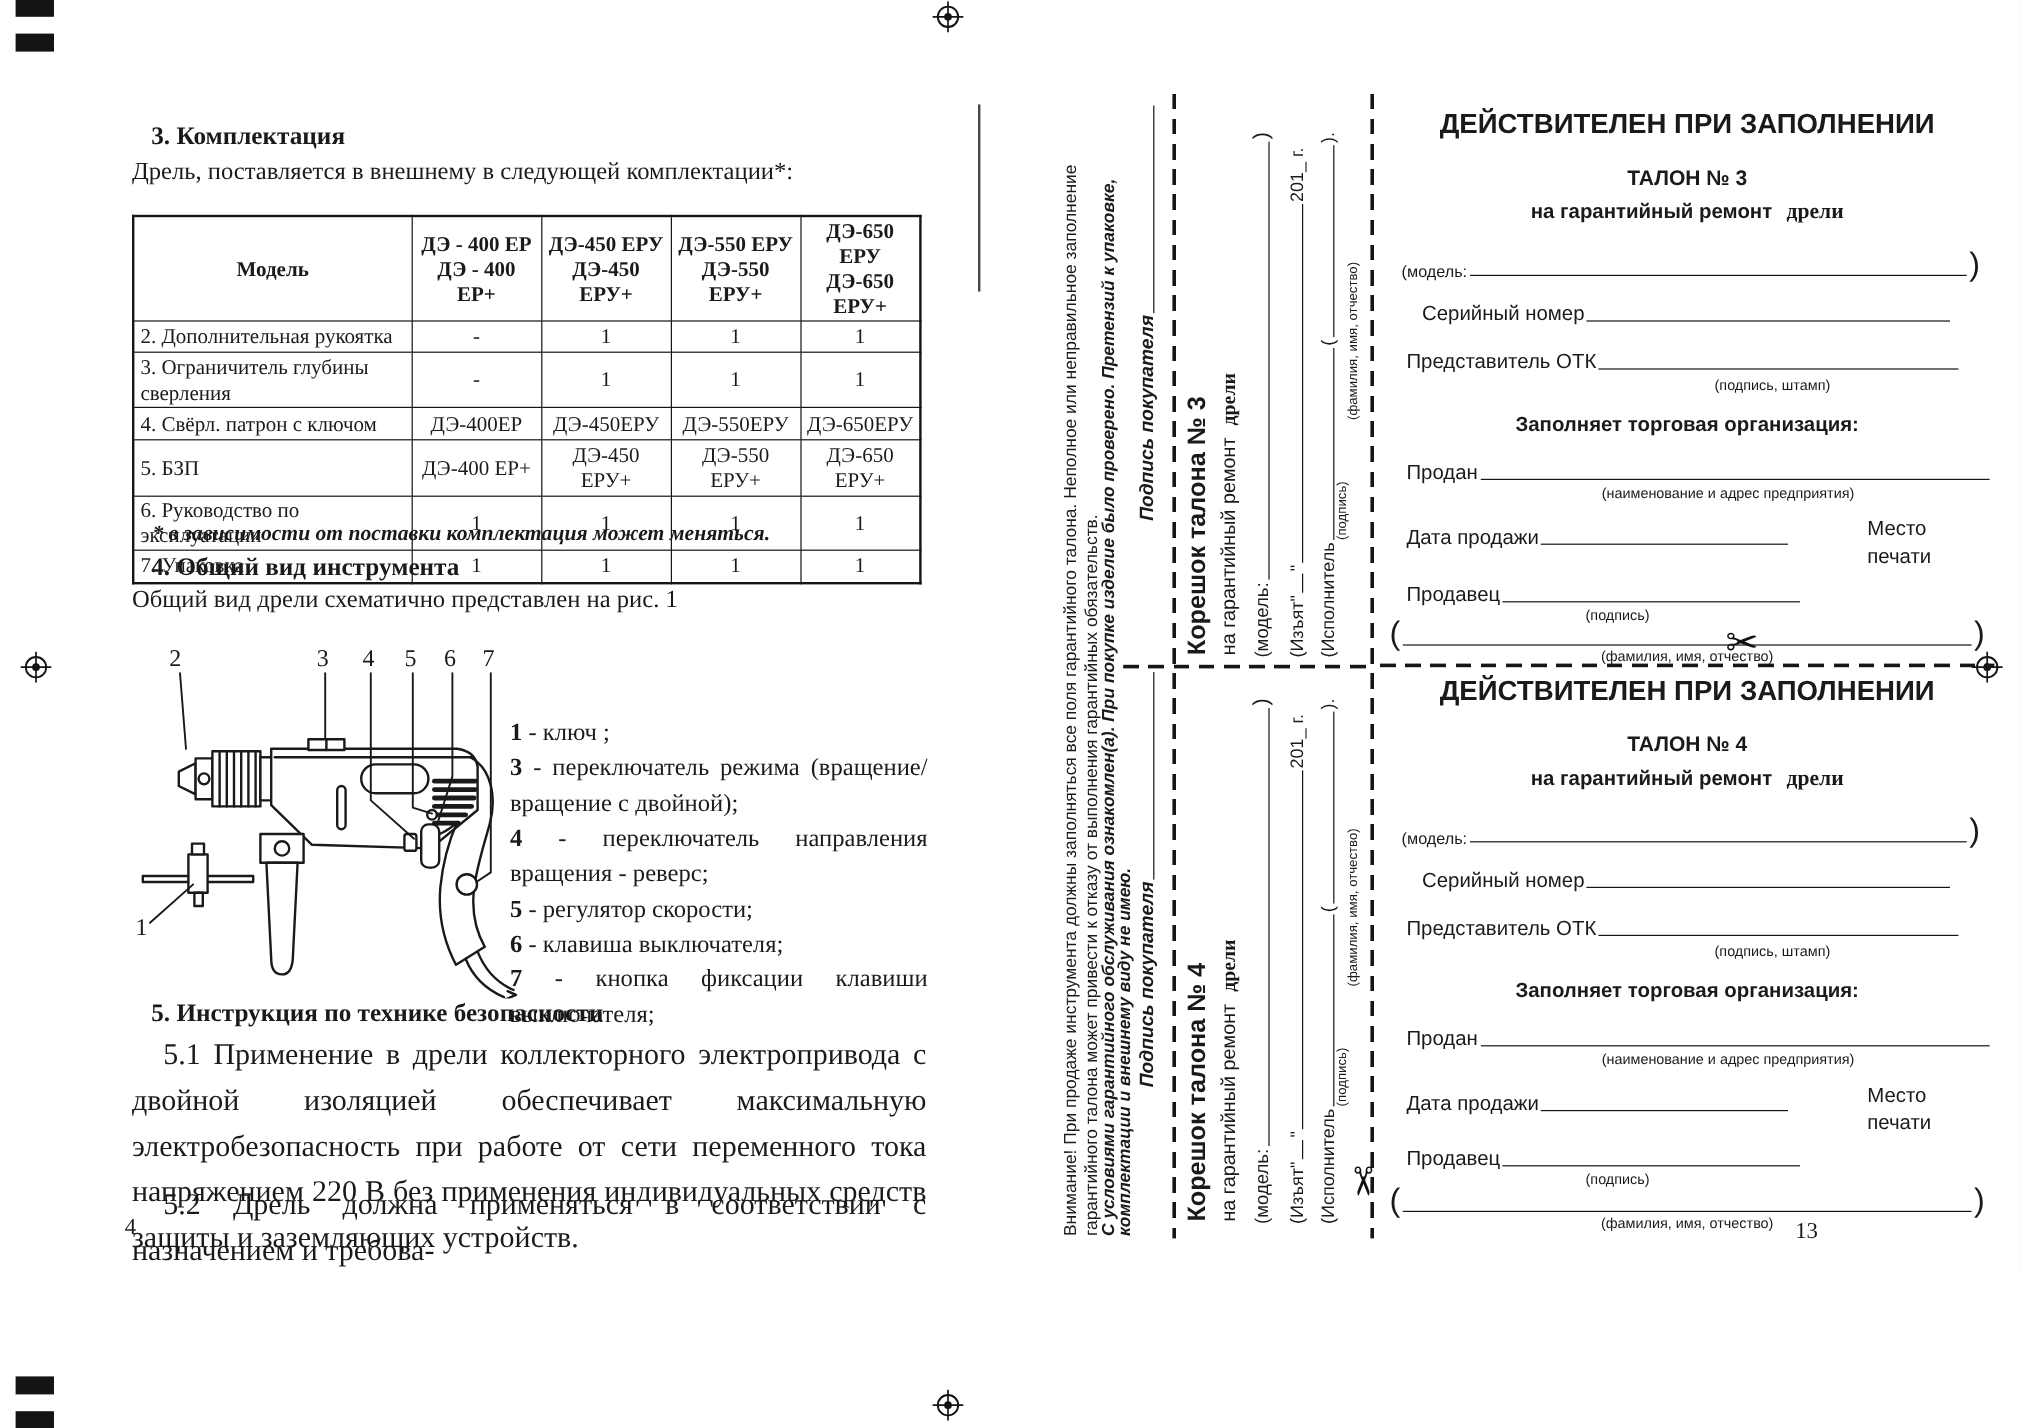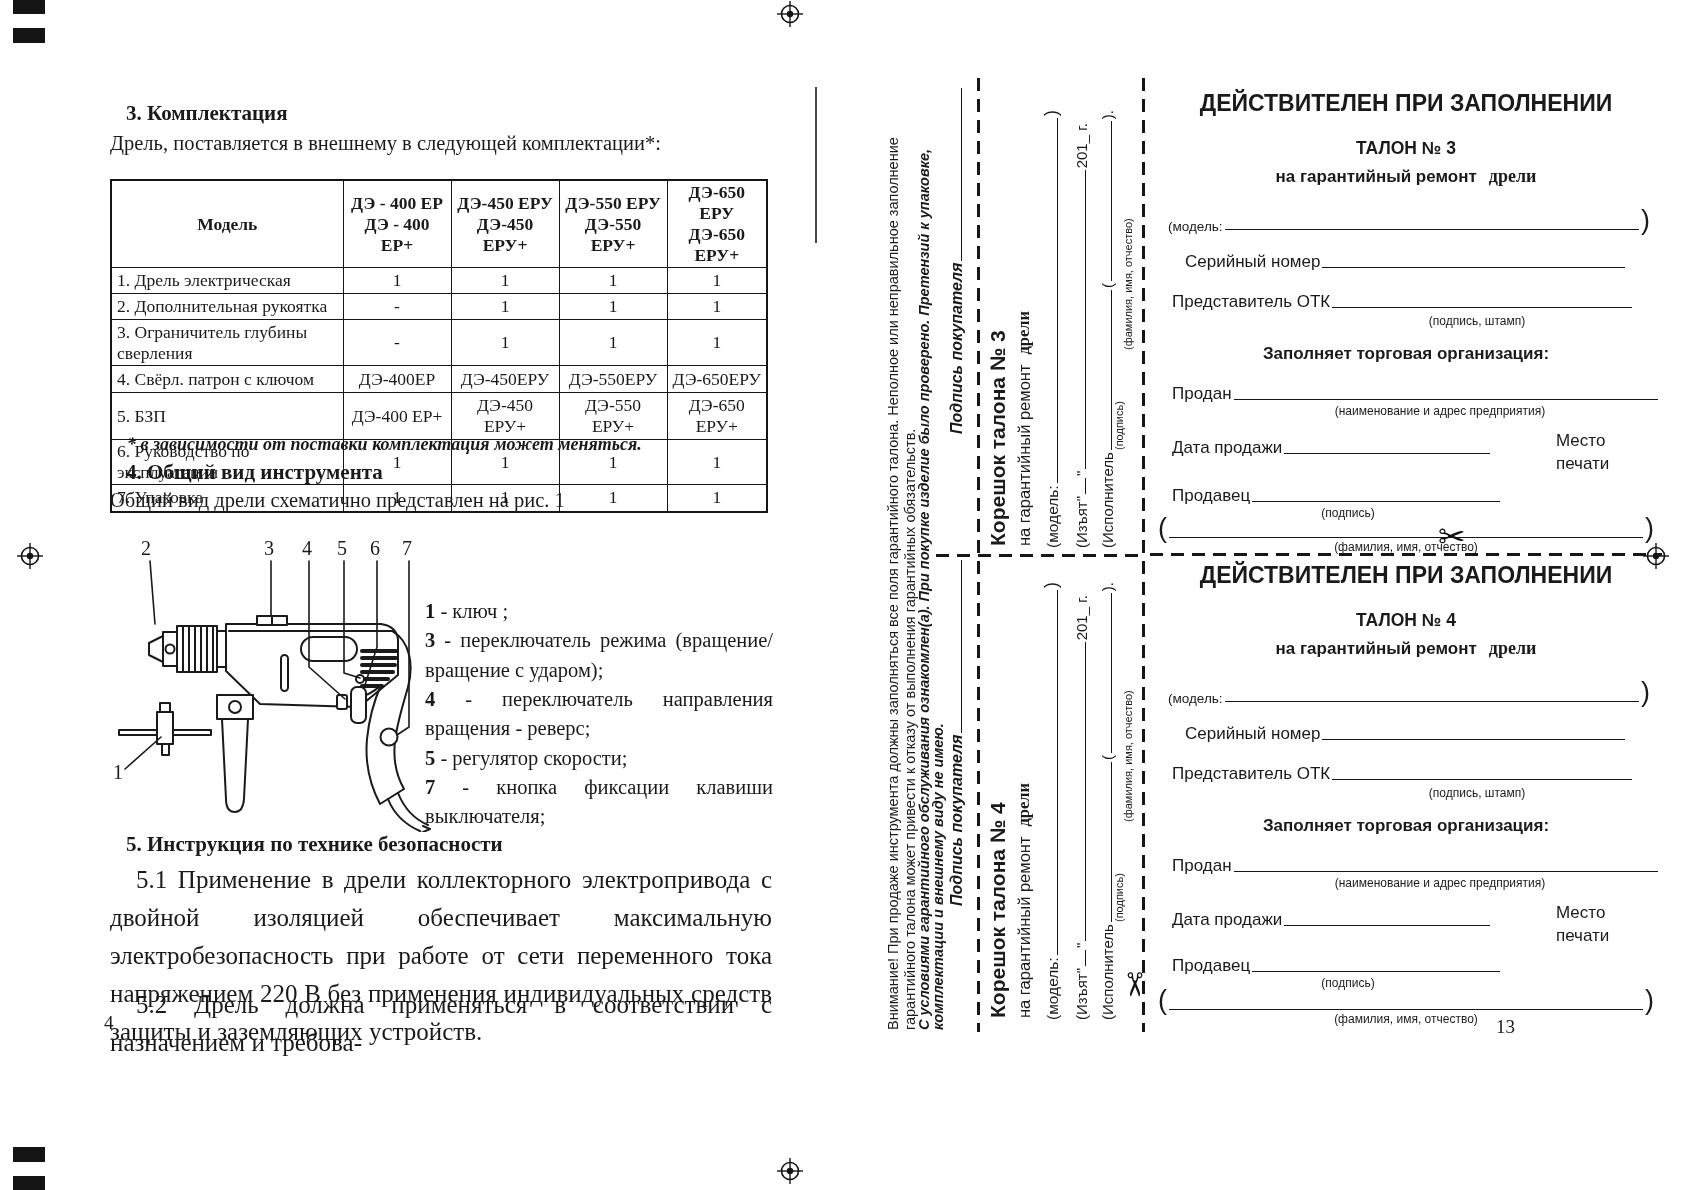--- a/index.html
+++ b/index.html
@@ -100,27 +100,20 @@
       <th>
             <span style="display:block">ДЭ-550 ЕРУ</span>
             <span style="display:block">ДЭ-550 ЕРУ+</span>
           </th>
       <th>
             <span style="display:block">ДЭ-650 ЕРУ</span>
             <span style="display:block">ДЭ-650 ЕРУ+</span>
           </th>
     </tr>
     <tr style="height:26px;">
-          <td class="lab">1. Дрель электрическая</td>
-          <td class="val">1</td>
-          <td class="val">1</td>
-          <td class="val">1</td>
-          <td class="val">1</td>
-        </tr>
-    <tr style="height:26px;">
           <td class="lab">2. Дополнительная рукоятка</td>
           <td class="val">-</td>
           <td class="val">1</td>
           <td class="val">1</td>
           <td class="val">1</td>
         </tr>
     <tr style="height:46px;">
           <td class="lab">3. Ограничитель глубины сверления</td>
           <td class="val">-</td>
           <td class="val">1</td>
@@ -228,23 +221,24 @@
       <text x="197" y="28">4</text>
       <text x="232" y="28">5</text>
       <text x="265" y="28">6</text>
       <text x="297" y="28">7</text>
       <text x="8" y="252">1</text>
     </g>
   </svg>
 
   <div class="legend">
     <div><b>1</b> <span>- ключ ;</span></div>
-    <div><b>3</b> <span>- переключатель режима (вращение/ вращение с ударом);</span></div>
+    <div><b>3</b> <span>- переключатель режима (вращение/ вращение с двойной);</span></div>
     <div><b>4</b> <span>- переключатель направления вращения - реверс;</span></div>
     <div><b>5</b> <span>- регулятор скорости;</span></div>
+    <div><b>6</b> <span>- клавиша выключателя;</span></div>
     <div><b>7</b> <span>- кнопка фиксации клавиши выключателя;</span></div>
   </div>
 
   <div class="h-l" style="left:126px;top:832px;">5. Инструкция по технике безопасности</div>
   <div class="par" style="left:110px;top:861px;width:662px;">5.1 Применение в дрели коллекторного электропривода с двойной изоляцией обеспечивает максимальную электробезопасность при работе от сети переменного тока напряжением 220 В без применения индивидуальных средств защиты и заземляющих устройств.</div>
   <div class="par" style="left:110px;top:986px;width:662px;">5.2 Дрель должна применяться в соответствии с назначением и требова-</div>
   <div class="pageno" style="left:104px;top:1012px;">4</div>
 
   <div class="vcol" style="left:884px;top:1030px;width:952px;height:17px;font-size:14.5px;">
       <span>Внимание! При продаже инструмента должны заполняться все поля гарантийного талона. Неполное или неправильное заполнение</span>

